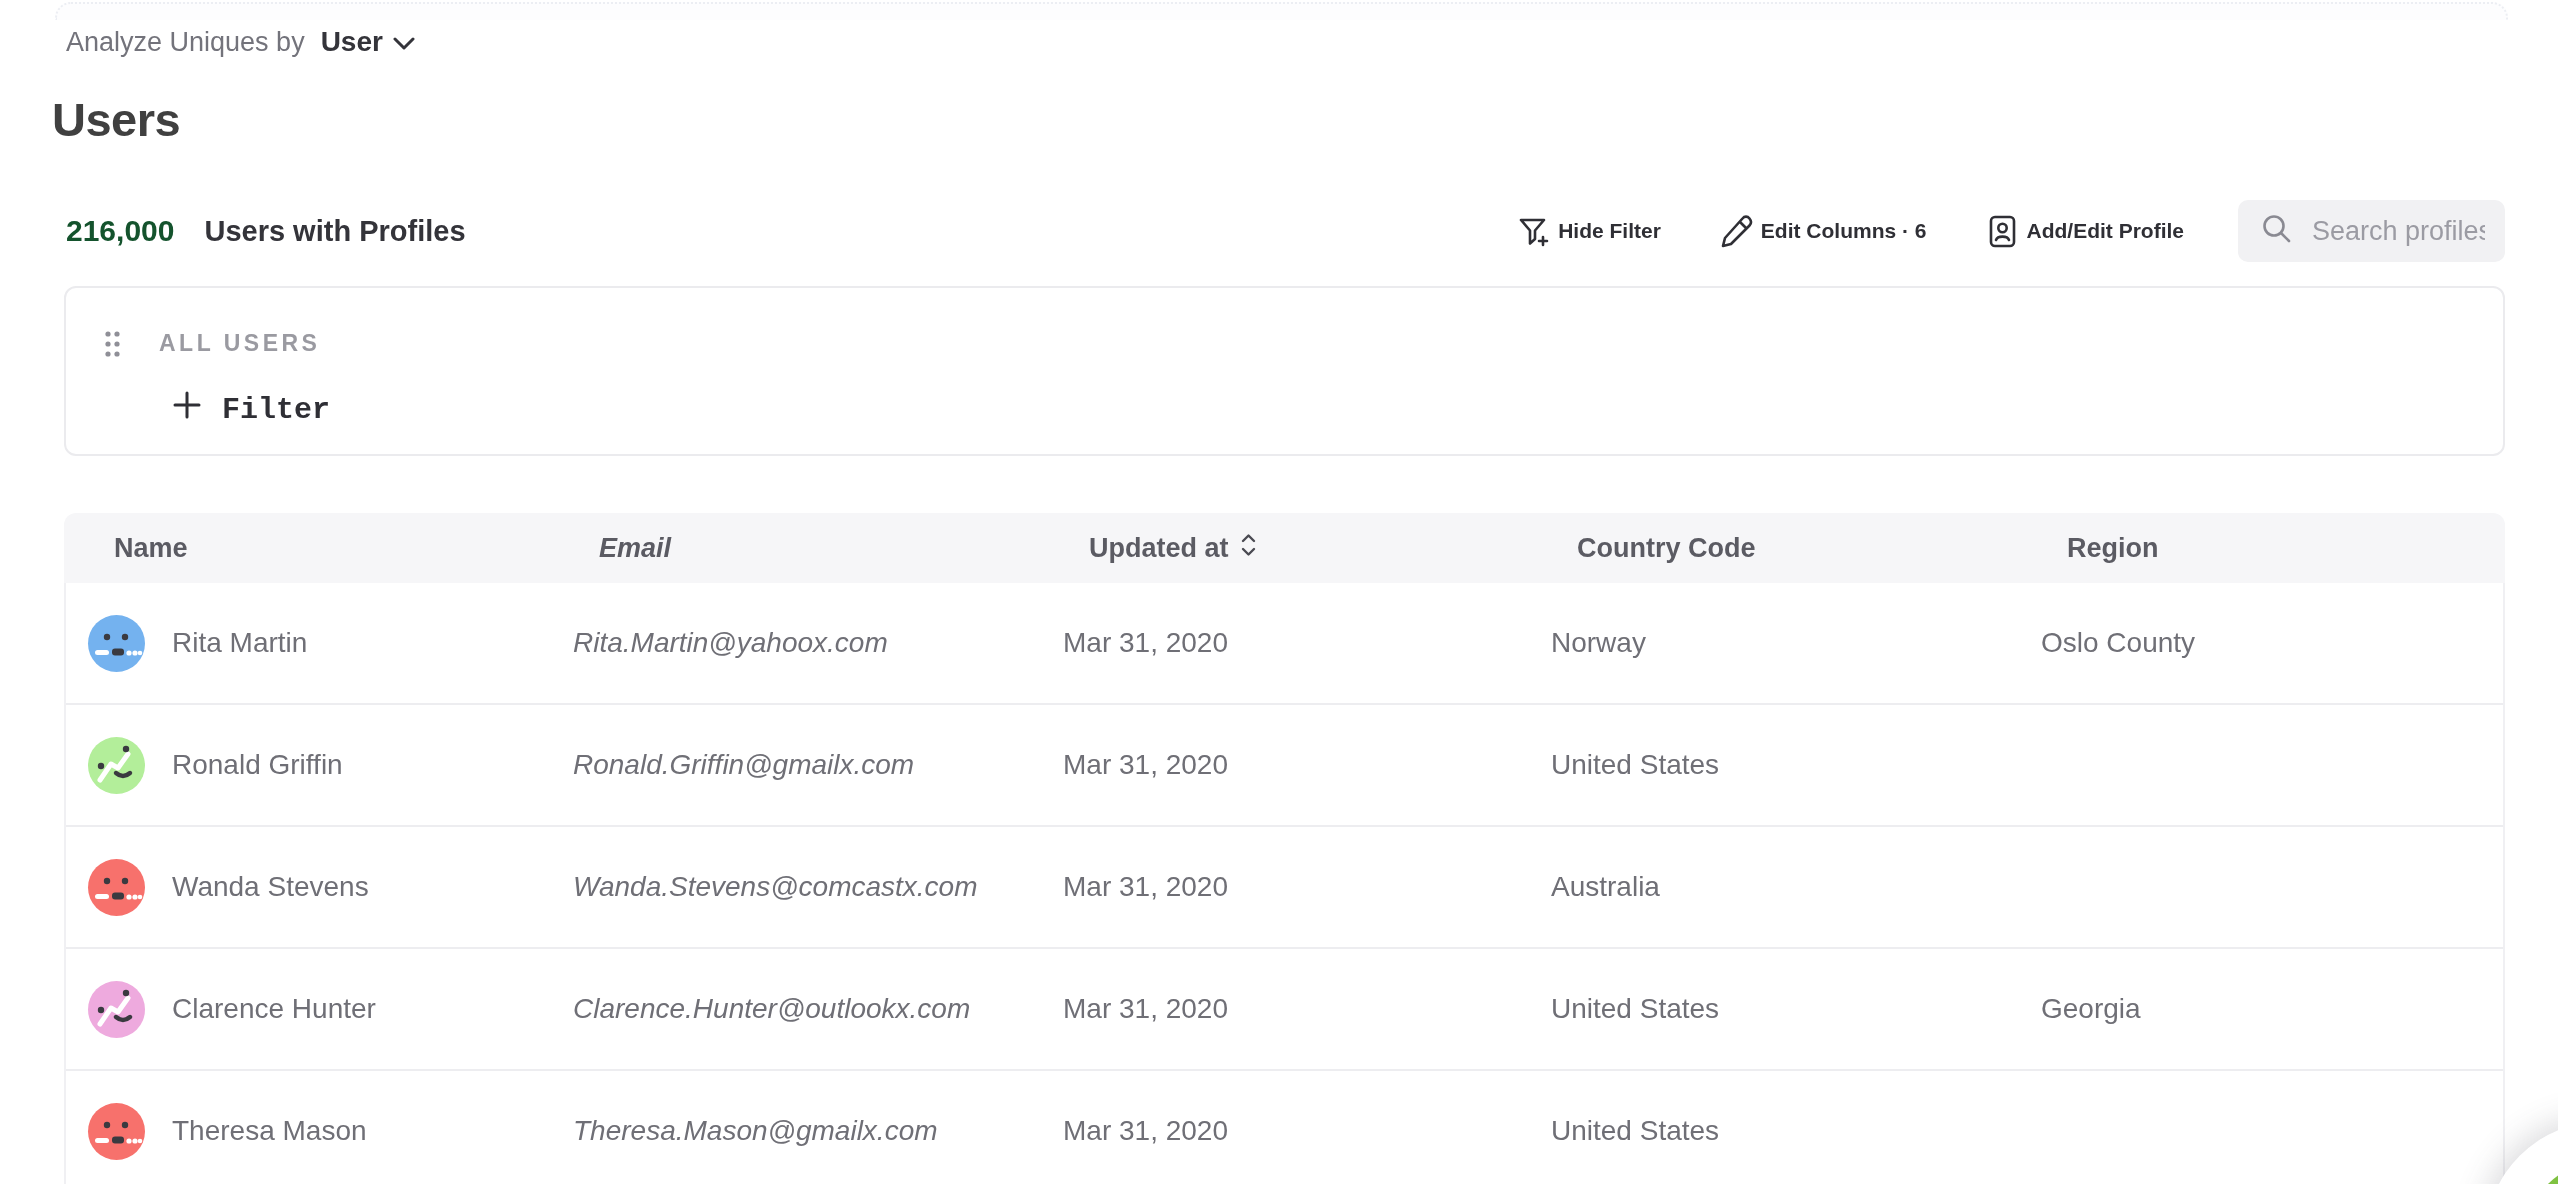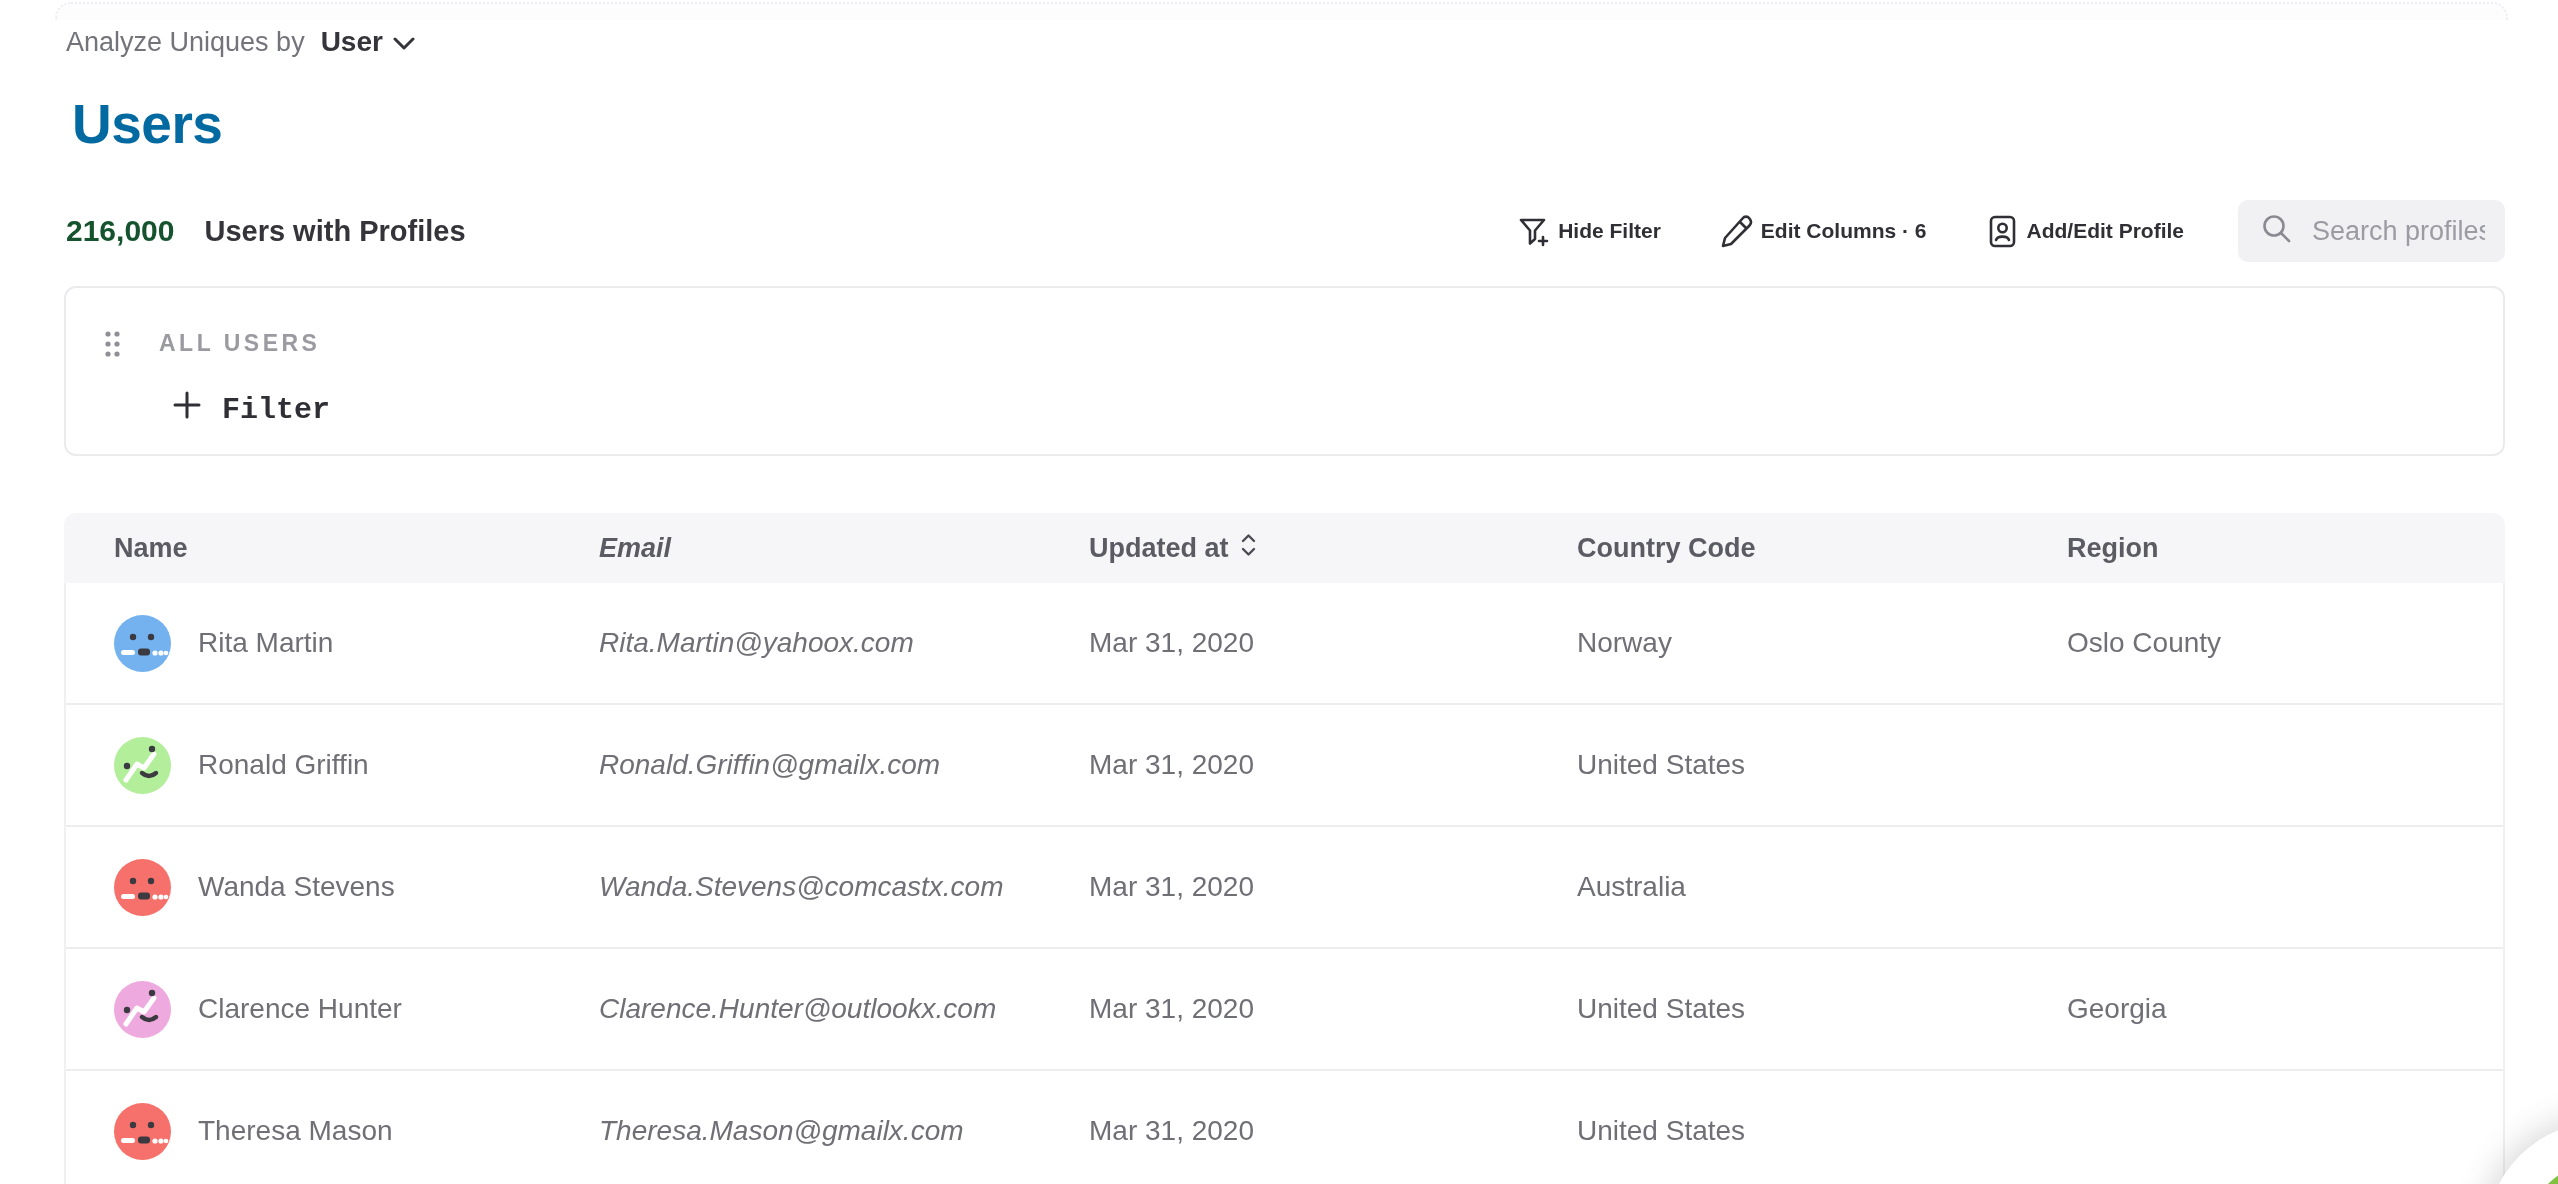--- a/index.html
+++ b/index.html
@@ -13,22 +13,22 @@
     background:#fdfdfe; }
 
   
   .analyze-row { position:absolute; left:66px; top:26px; display:flex; align-items:center;
     font-size:27px; color:#73737b; }
   .analyze-row .value-btn { display:flex; align-items:center; gap:10px; margin-left:16px;
     background:none; border:none; cursor:pointer; font-family:inherit;
     font-size:28px; font-weight:700; color:#34343a; }
   .chev { width:22px; height:14px; }
 
-  .page-title { position:absolute; left:72px; top:92px; font-size:55px; font-weight:700;
-    letter-spacing:-0.5px; color:#0369a1; }
+  .page-title { position:absolute; left:52px; top:92px; font-size:47px; font-weight:700;
+    letter-spacing:-0.5px; color:#404040; }
 
   
   .stats-row { position:absolute; left:66px; right:53px; top:198px; height:66px;
     display:flex; align-items:center; }
   .stat-count { font-size:30px; font-weight:700; color:#14532d; margin-right:30px; }
   .stat-label { font-size:29px; font-weight:600; color:#34343a; }
   .flex-spacer { flex:1; }
   .tool-btn { display:flex; align-items:center; gap:6px; background:none; border:none;
     cursor:pointer; font-family:inherit; font-size:21px; font-weight:600; color:#2f2f35;
     margin-left:57px; white-space:nowrap; }
@@ -51,21 +51,21 @@
   
   .table { position:absolute; left:64px; right:53px; top:513px; bottom:-20px; }
   .thead { display:flex; align-items:center; height:70px; background:#f6f6f8;
     border-radius:12px 12px 0 0; padding-left:50px; font-size:27px; font-weight:600;
     color:#5b5b63; }
   .tbody { border-left:2px solid #f0f0f3; border-right:2px solid #f0f0f3; }
   .col-0 { width:485px; } .col-1 { width:490px;font-style:italic; } .col-2 { width:488px; }
   .col-3 { width:490px; } .col-4 { flex:1; }
   .th { display:flex; align-items:center; gap:10px; }
   .trow { display:flex; align-items:center; height:122px; border-bottom:2px solid #ededf0;
-    padding-left:48px; font-size:28px; color:#6f6f76; background:#fff; }
+    padding-left:22px; font-size:28px; color:#6f6f76; background:#fff; }
   .name-cell { display:flex; align-items:center; gap:27px; }
   .avatar { width:57px; height:57px; border-radius:50%; flex:0 0 auto; position:relative; }
   .avatar svg { position:absolute; inset:0; }
 
   
   .fab-white { position:absolute; width:230px; height:230px; right:-158px; bottom:-168px;
     border-radius:50%; background:#ffffff; box-shadow:-6px -6px 30px rgba(70,70,85,0.18); }
   .fab-green { position:absolute; width:150px; height:150px; right:-118px; bottom:-128px;
     border-radius:50%; }
 </style>

